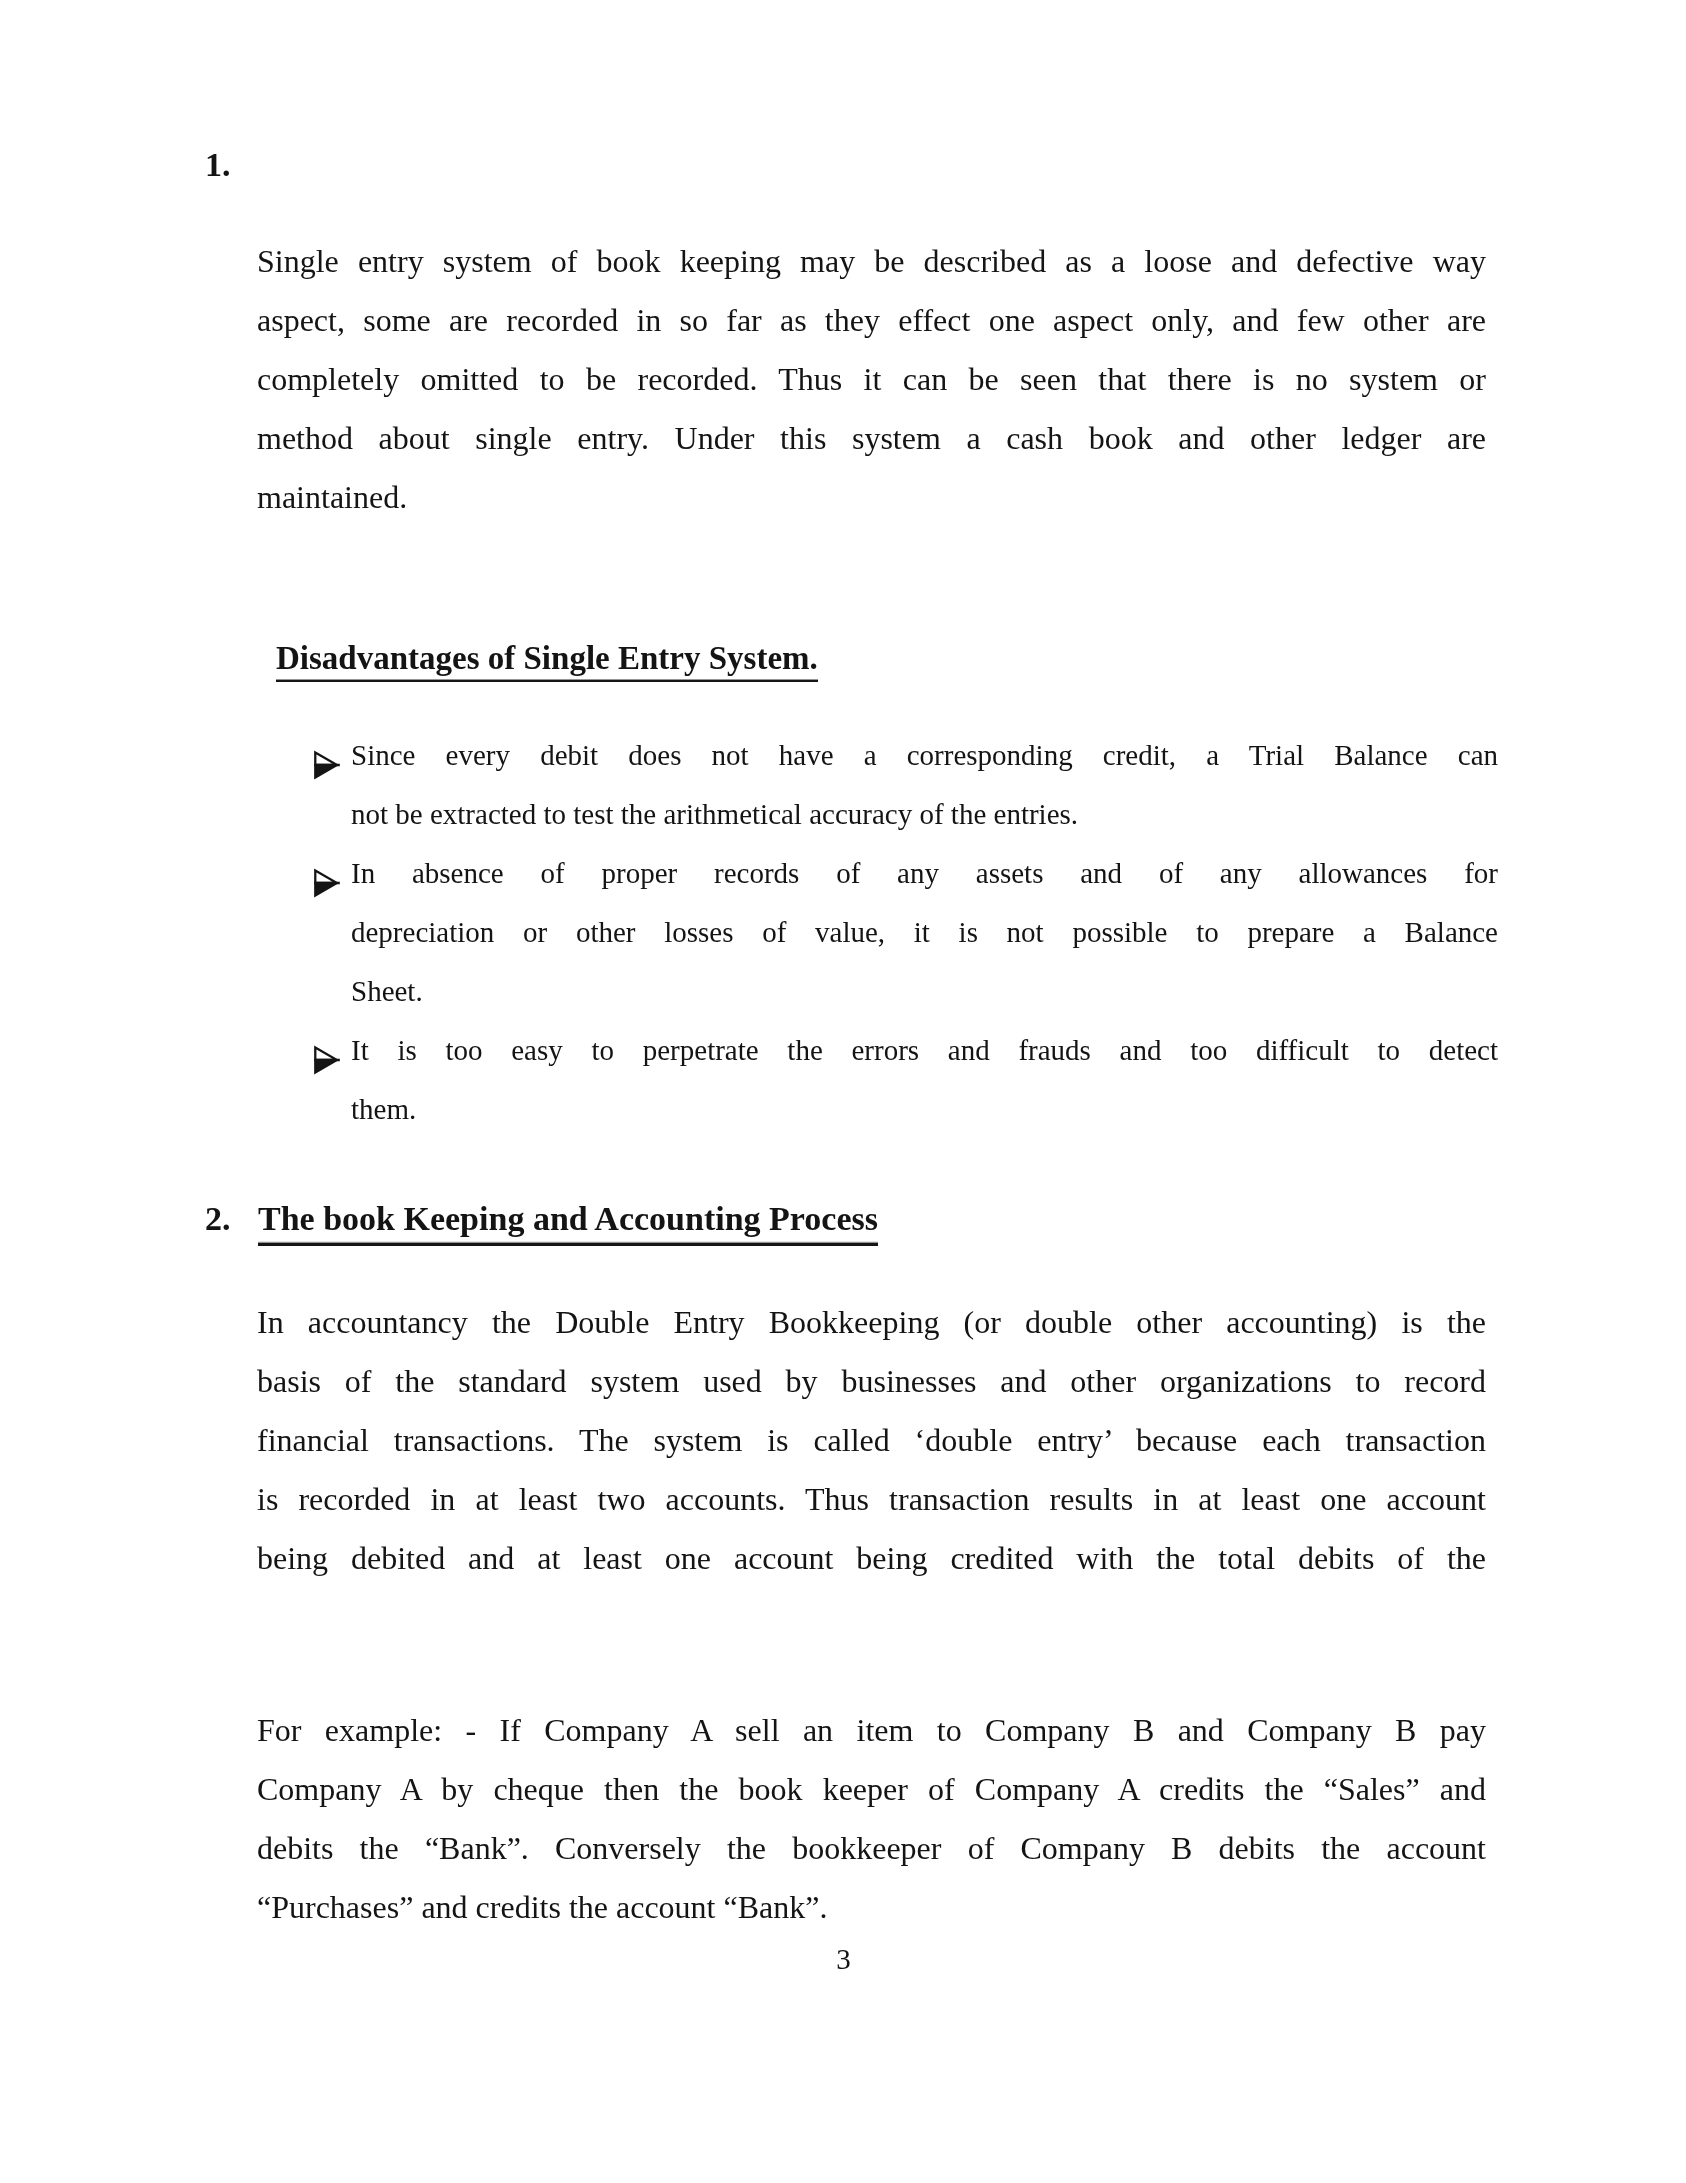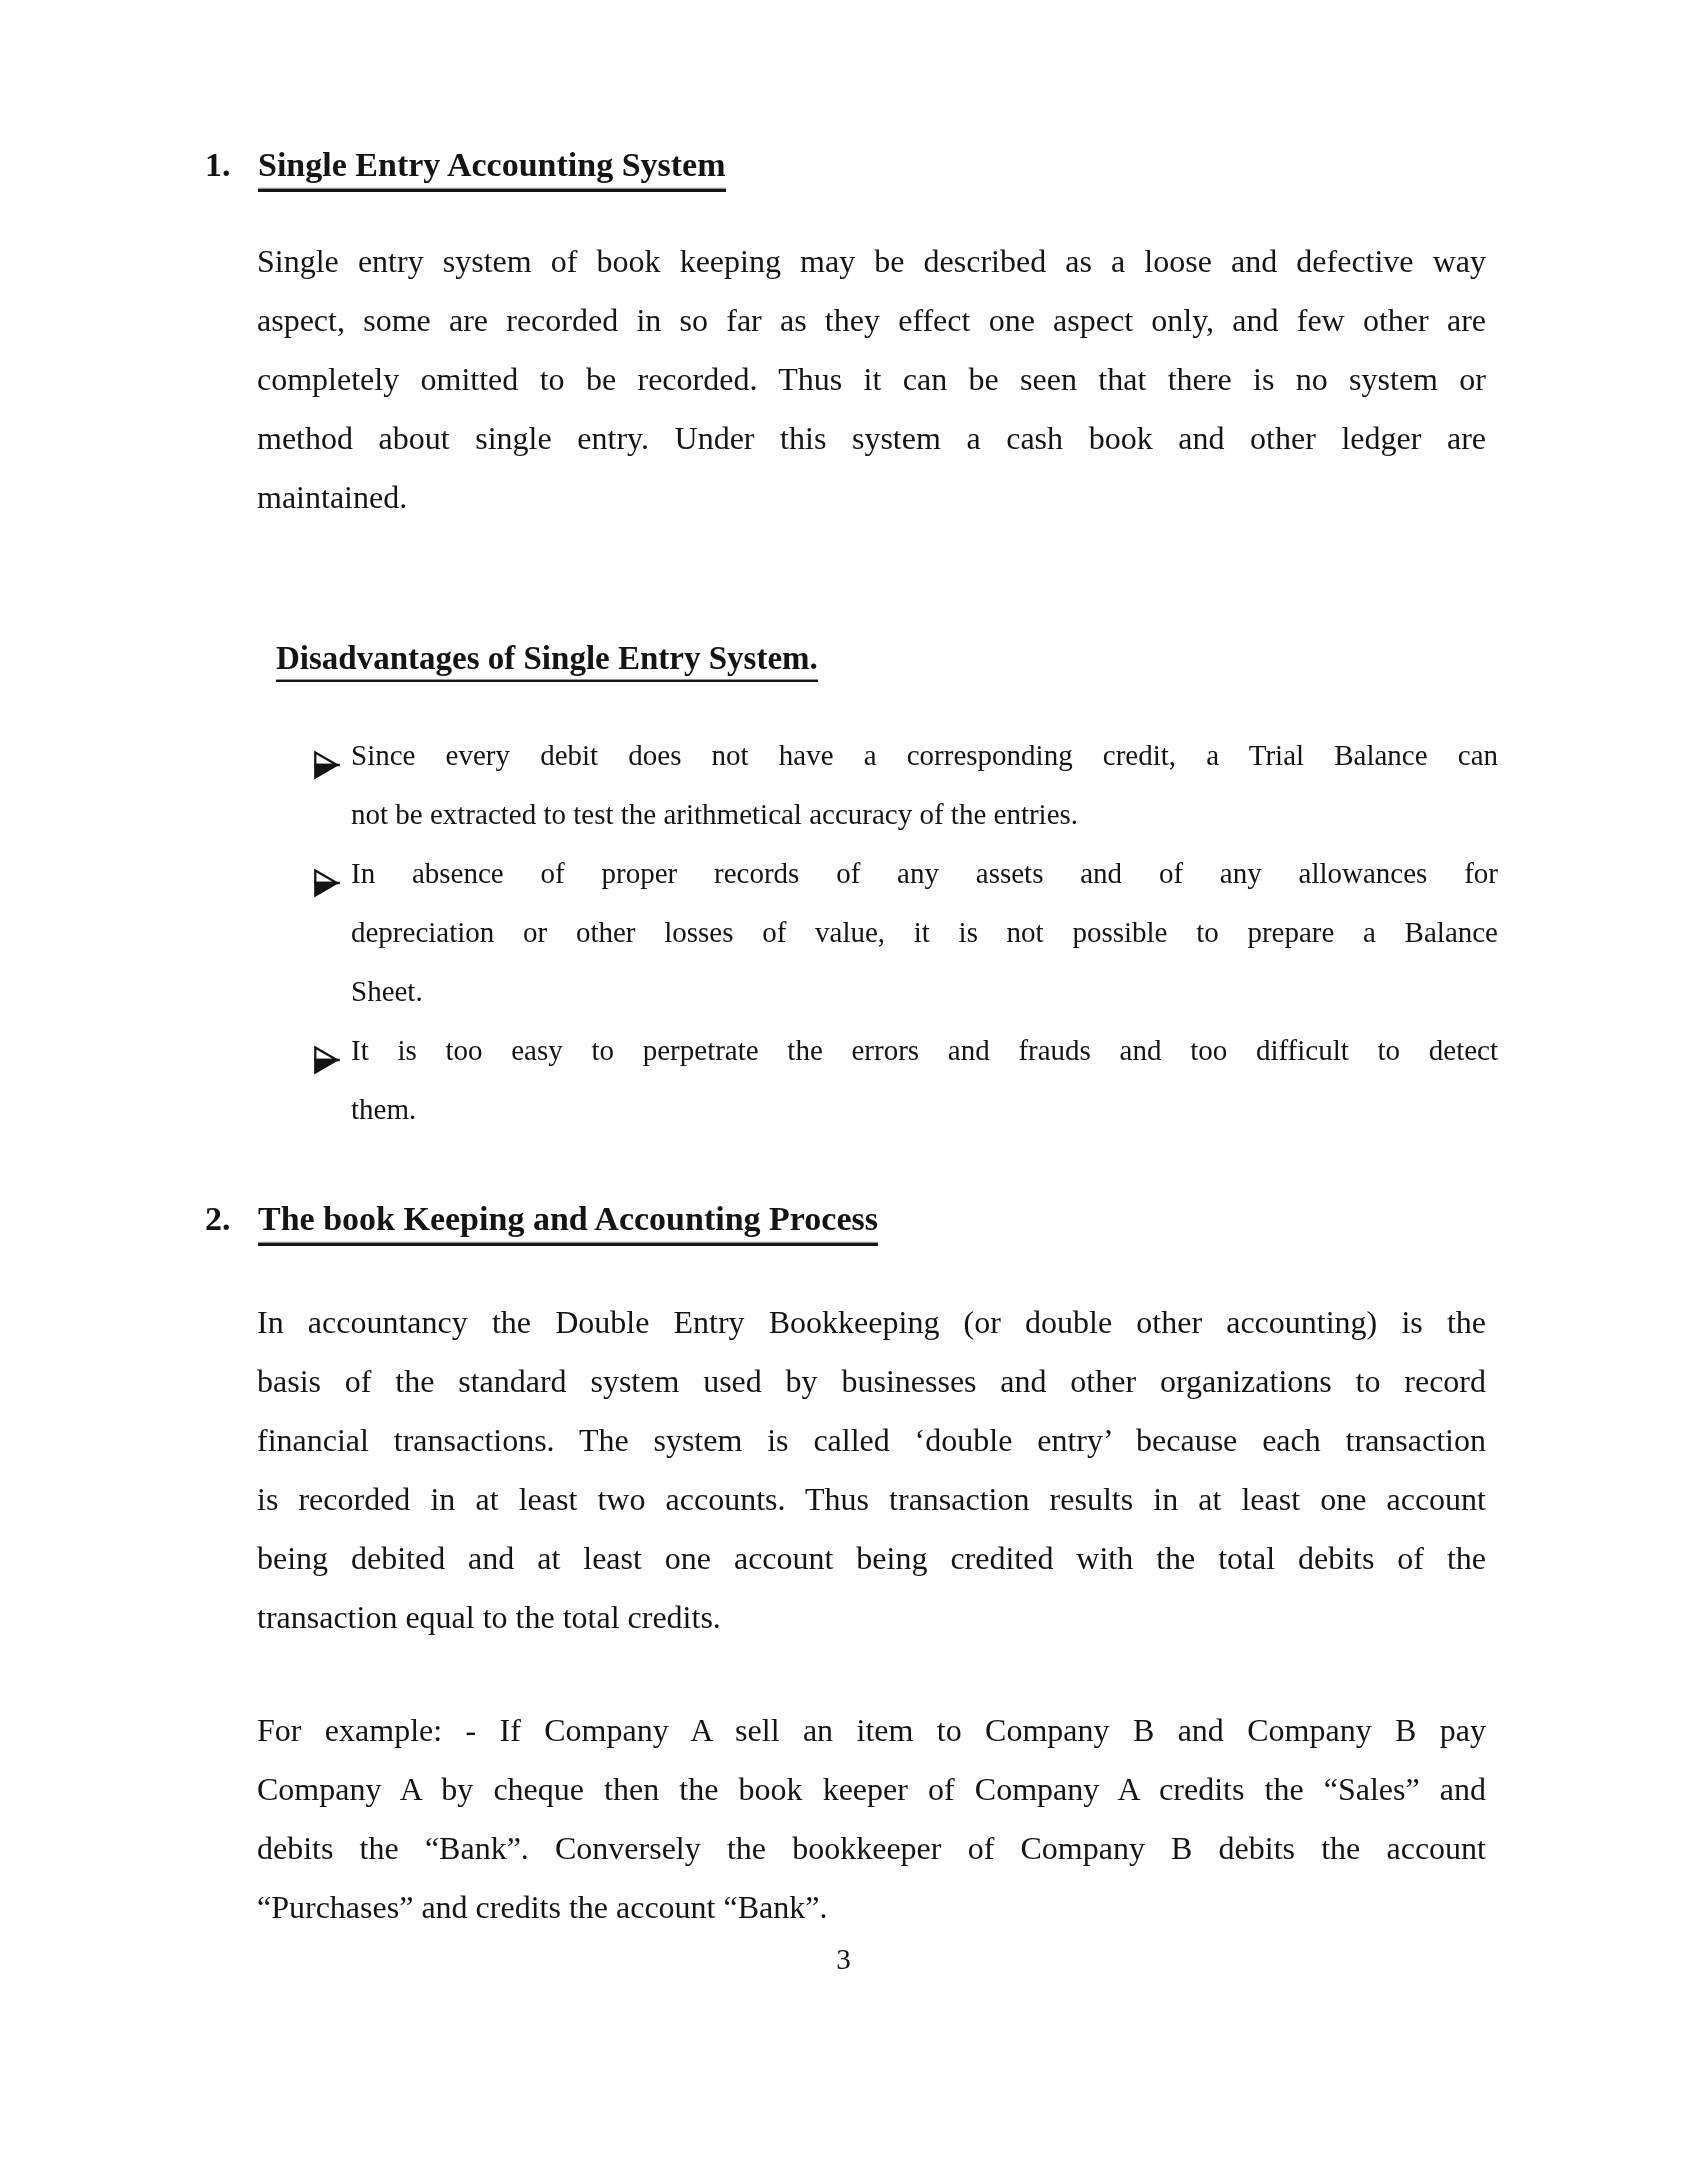--- a/index.html
+++ b/index.html
@@ -89,21 +89,20 @@
     line-height: 59px;
   }
 </style>
 </head>
 <body>
 
 <div class="page">
 
   <div class="heading" style="left:205px; top:145px;">
     <span class="h-num">1.</span>
-    <span class="h-title">Single Entry Accounting System</span>
   </div>
 
   <div class="para" style="top:232px;">
       <div class="line">Single entry system of book keeping may be described as a loose and defective way</div>
       <div class="line">aspect, some are recorded in so far as they effect one aspect only, and few other are</div>
       <div class="line">completely omitted to be recorded. Thus it can be seen that there is no system or</div>
       <div class="line">method about single entry. Under this system a cash book and other ledger are</div>
       <div class="line plain">maintained.</div>
     </div>
 
@@ -157,21 +156,20 @@
     <span class="h-num">2.</span>
     <span class="h-title">The book Keeping and Accounting Process</span>
   </div>
 
   <div class="para" style="top:1293px;">
       <div class="line">In accountancy the Double Entry Bookkeeping (or double other accounting) is the</div>
       <div class="line">basis of the standard system used by businesses and other organizations to record</div>
       <div class="line">financial transactions.  The system is called ‘double entry’ because each transaction</div>
       <div class="line">is recorded in at least two accounts. Thus transaction results in at least one account</div>
       <div class="line">being debited and at least one account being credited with the total debits of the</div>
-      <div class="line plain">transaction equal to the total credits.</div>
     </div>
 
   <div class="para" style="top:1701px;">
       <div class="line">For example: - If Company A sell an item to Company B and Company B pay</div>
       <div class="line">Company A by cheque then the book keeper of Company A credits the “Sales” and</div>
       <div class="line">debits the “Bank”. Conversely the bookkeeper of Company B debits the account</div>
       <div class="line plain">“Purchases” and credits the account “Bank”.</div>
     </div>
 
   <div class="page-number" style="top:1930px;">3</div>

